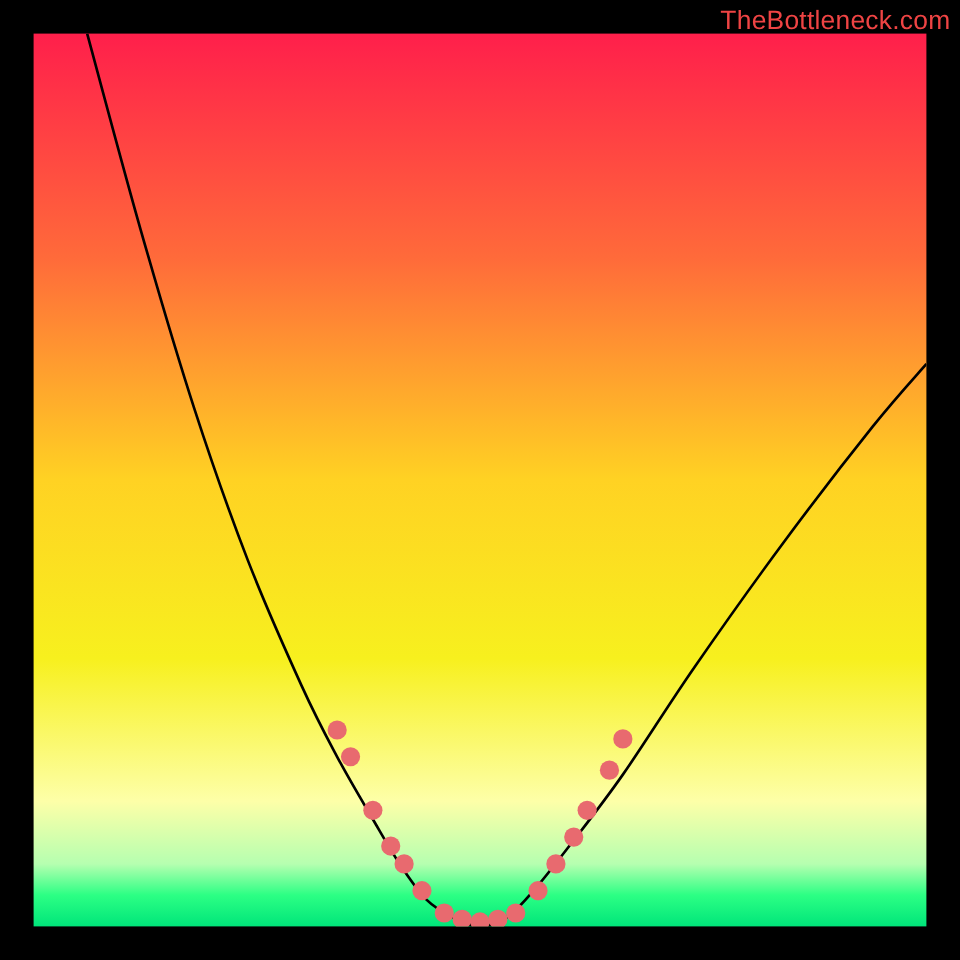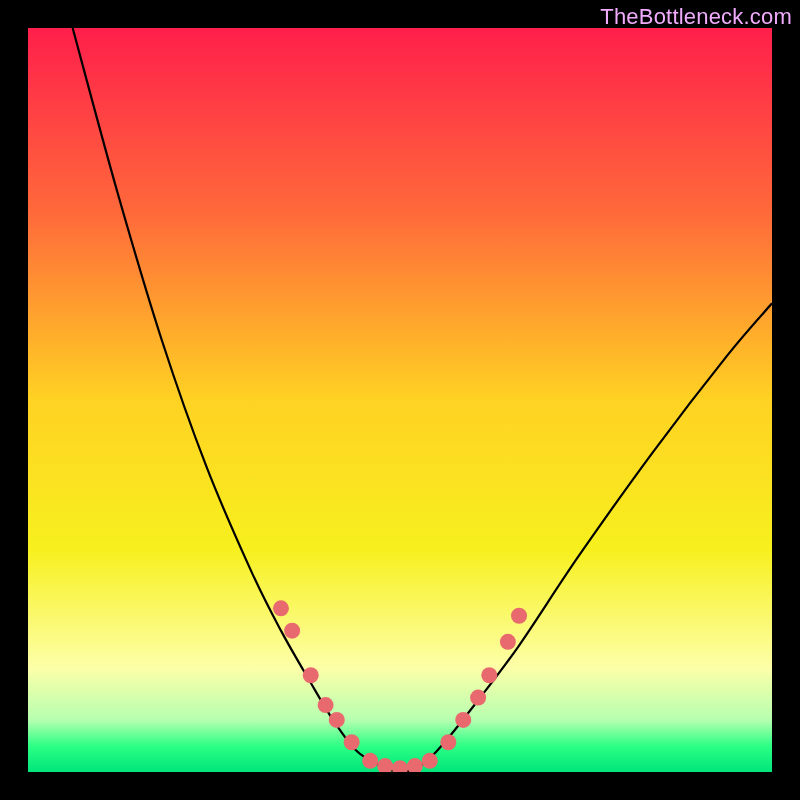--- a/index.html
+++ b/index.html
@@ -14,21 +14,21 @@
   .frame {
     position: relative;
     width: 800px;
     height: 800px;
     background: #000;
   }
   .watermark {
     position: absolute;
     top: 4px;
     right: 8px;
-    color: #f0abfc;
+    color: #ef4444;
     font-size: 22px;
     font-weight: 400;
     z-index: 10;
     letter-spacing: 0.2px;
   }
   svg {
     display: block;
   }
 </style>
 </head>

